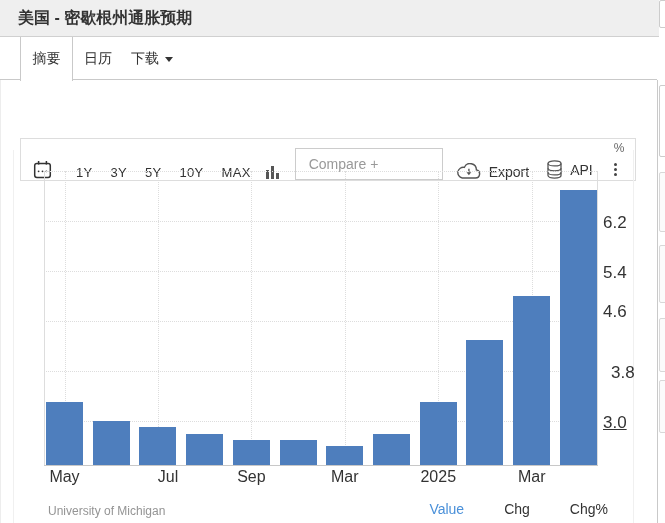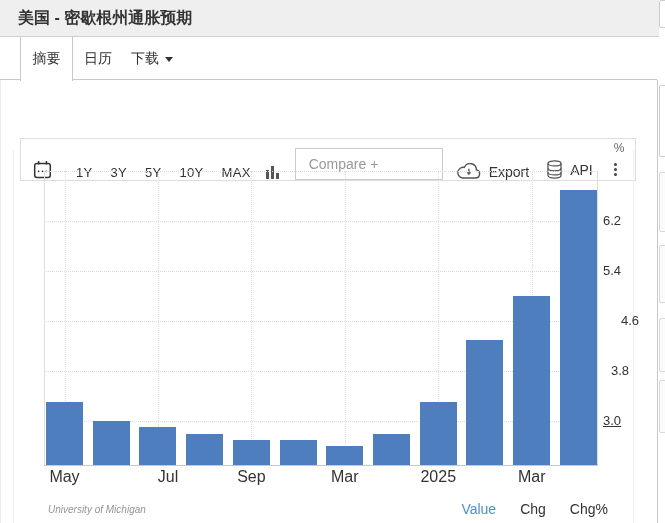--- a/index.html
+++ b/index.html
@@ -48,27 +48,27 @@
   
   .chart-layer { position:absolute; left:0; top:0; width:665px; height:523px; pointer-events:none; }
   .widget-edge { position:absolute; top:150px; height:373px; width:0; border-left:1px solid #f0f0f0; }
   .we-l { left:13px; } .we-r { left:633px; }
   .plot-edge { position:absolute; top:171px; height:294px; width:0; border-left:1px solid #ddd; }
   .pe-l { left:44px; } .pe-r { left:597px; }
   .axis-x { position:absolute; left:44px; top:465px; width:554px; height:0; border-top:1px solid #c8c8c8; }
   .hgrid { position:absolute; left:44px; width:553px; height:0; border-top:1px dotted #ddd; }
   .vgrid { position:absolute; top:171px; height:294px; width:0; border-left:1px dotted #ddd; }
   .bar { position:absolute; width:37px; background:#4e7ebd; pointer-events:auto; cursor:pointer; }
-  .ylab { position:absolute; left:603px; width:36px; font-size:13px; color:#333; }
+  .ylab { position:absolute; left:603px; width:36px; font-size:17px; color:#333; }
   .xlab { position:absolute; top:468px; font-size:16px; color:#333; transform:translateX(-50%); white-space:nowrap; }
   .unit { position:absolute; left:605px; top:141px; width:28px; text-align:center; font-size:12px; color:#666; }
 
   
-  .src { position:absolute; left:48px; top:504px; font-size:10px; color:#949494;font-style:italic; }
-  .flinks { position:absolute; right:57px; top:501px; display:flex; gap:24px; font-size:14px;align-items:flex-end; }
+  .src { position:absolute; left:48px; top:504px; font-size:12px; color:#949494; }
+  .flinks { position:absolute; right:57px; top:501px; display:flex; gap:40px; font-size:14px;align-items:flex-end; }
   .flink { color:#333; cursor:pointer; }
   .flink.active { color:#4a90d9; }
 
   
   .cutbox { position:absolute; left:659px; width:12px; background:#fbfbfb;
             border:1px solid #d8d8d8; border-radius:2px; }
   .cb0 { top:0;   height:28px; background:#fff; border-color:#ccc; }
   .cb1 { top:85px;  height:72px; background:#fff; border-color:#ccc; }
   .cb2 { top:172px; height:60px; }
   .cb3 { top:245px; height:58px; }
@@ -192,21 +192,21 @@
         <div class="bar" title="Dec 2024: 2.8%" style="left: 373.04px; top: 433.5px; height: 31.5px; background: rgb(78, 126, 189);"></div>
         <div class="bar" title="Jan 2025: 3.3%" style="left: 419.76px; top: 402.25px; height: 62.75px; background: rgb(78, 126, 189);"></div>
         <div class="bar" title="Feb 2025: 4.3%" style="left: 466.48px; top: 339.75px; height: 125.25px; background: rgb(78, 126, 189);"></div>
         <div class="bar" title="Mar 2025: 5%" style="left: 513.2px; top: 296px; height: 169px; background: rgb(78, 126, 189);"></div>
         <div class="bar" title="Apr 2025: 6.7%" style="left: 559.92px; top: 189.75px; height: 275.25px; background: rgb(78, 126, 189);"></div>
       </div>
     <div class="axis-x"></div>
     <div id="ylabels">
         <div class="ylab" style="top: 413px; text-decoration: underline;">3.0</div>
         <div class="ylab" style="top: 363px; margin-left: 8px;">3.8</div>
-        <div class="ylab" style="top: 313px; text-align: right;">4.6</div>
+        <div class="ylab" style="top: 302px;">4.6</div>
         <div class="ylab" style="top: 263px;">5.4</div>
         <div class="ylab" style="top: 213px;">6.2</div>
       </div>
     <div id="xlabels">
         <div class="xlab" style="left: 64.5px;">May</div>
         <div class="xlab" style="left: 168px; text-align: center;">Jul</div>
         <div class="xlab" style="left: 251.38px;">Sep</div>
         <div class="xlab" style="left: 344.82px;">Mar</div>
         <div class="xlab" style="left: 438.26px;">2025</div>
         <div class="xlab" style="left: 531.7px;">Mar</div>

